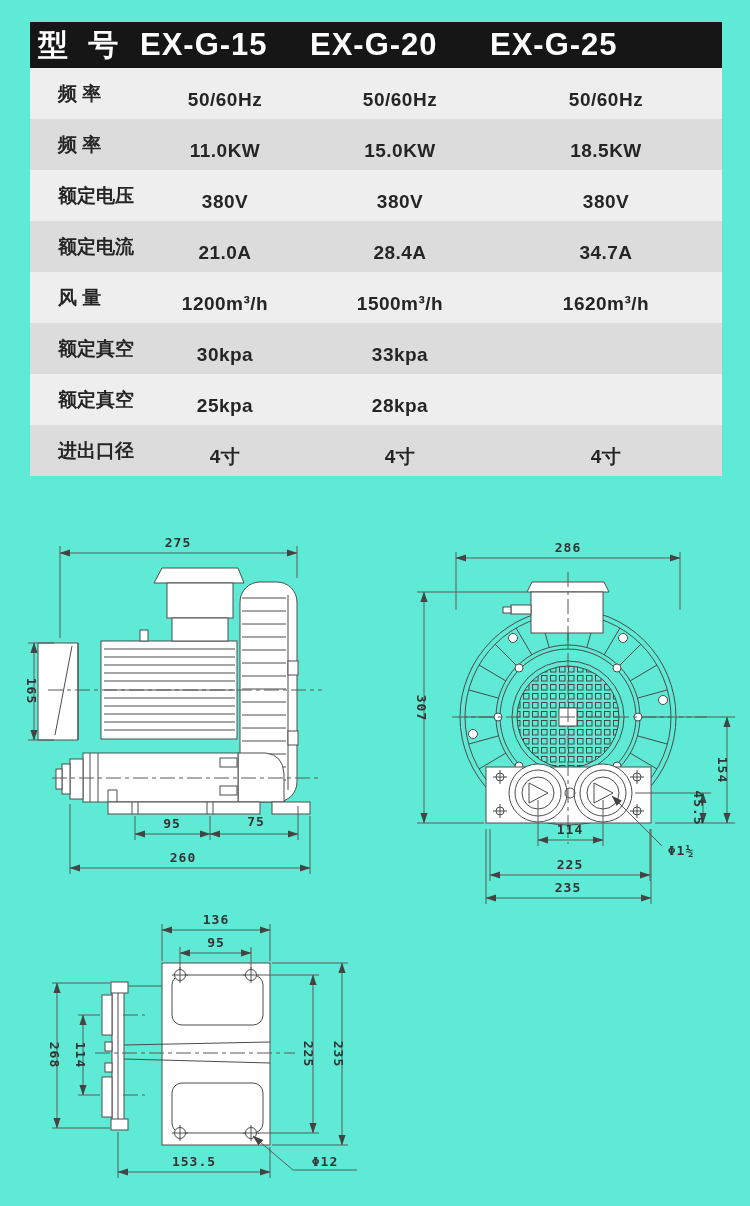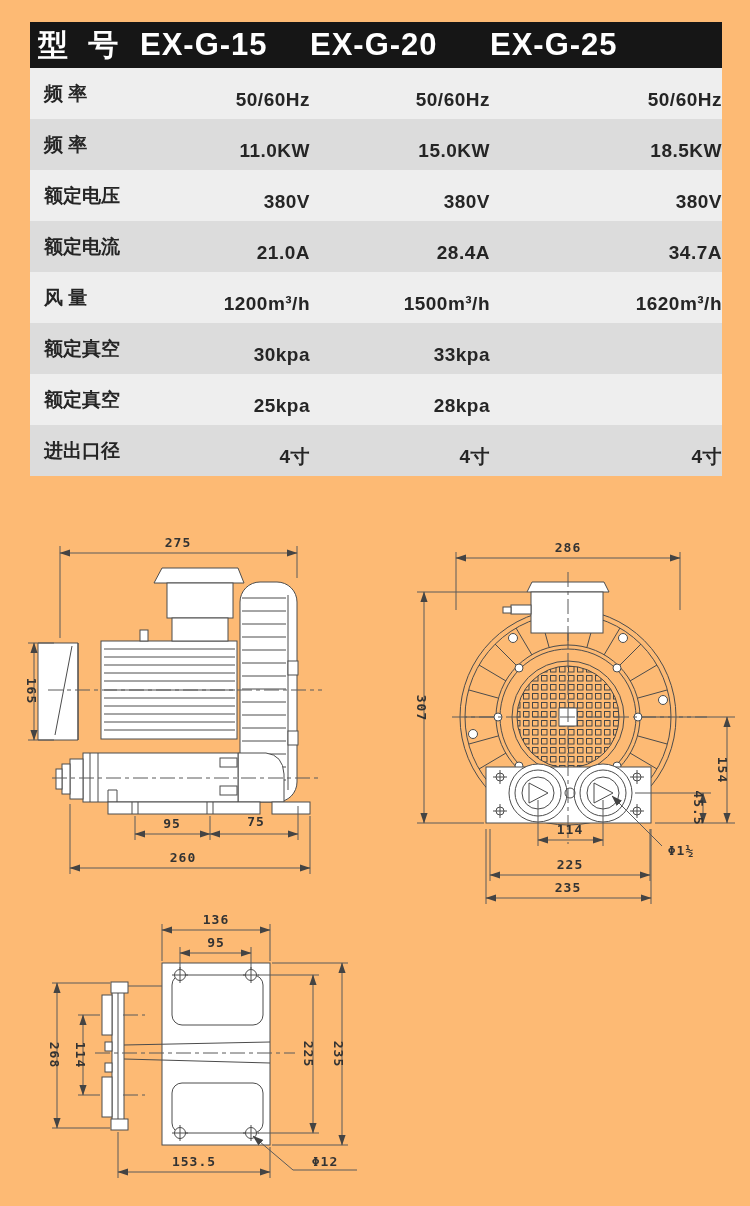--- a/index.html
+++ b/index.html
@@ -1,28 +1,28 @@
 <!DOCTYPE html>
 <html><head>
 <meta charset="utf-8">
 <style>
   html,body{margin:0;padding:0;background:#fff;}
-  .page{position:relative;width:750px;height:1206px;background:#fdba74;overflow:hidden;
+  .page{position:relative;width:750px;height:1206px;background:#5eead4;overflow:hidden;
         font-family:"Liberation Sans","DejaVu Sans",sans-serif;}
   
   .spec-table{position:absolute;left:30px;top:22px;width:692px;}
   .thead{display:grid;grid-template-columns:110px 170px 180px 232px;height:46px;
          background:#161616;color:#fff;align-items:center;}
   .thead .model-label{font-size:30px;font-weight:bold;padding-left:8px;letter-spacing:6px;white-space:nowrap;}
   .thead .model{font-size:31px;font-weight:bold;letter-spacing:1px;}
   .trow{display:grid;grid-template-columns:110px 170px 180px 232px;height:51px;align-items:center;color:#252525;}
   .trow.light{background:#eeeeee;}
   .trow.dark{background:#dcdcdc;}
-  .tlabel{font-size:19px;font-weight:bold;padding-left:14px;white-space:nowrap;}
-  .tval{font-size:19px;font-weight:bold;text-align:right;letter-spacing:0.5px;margin-top:13px;}
+  .tlabel{font-size:19px;font-weight:bold;padding-left:28px;white-space:nowrap;}
+  .tval{font-size:19px;font-weight:bold;text-align:center;letter-spacing:0.5px;margin-top:13px;}
   
   .drawing{position:absolute;}
   svg .ln{stroke:#4c4c4c;stroke-width:1;fill:none;}
   svg .fl{stroke:#4c4c4c;stroke-width:1;fill:#fff;}
   svg .dm{stroke:#5a5a5a;stroke-width:1;fill:none;}
   svg .cl{stroke:#5a5a5a;stroke-width:1;fill:none;stroke-dasharray:15 4 4 4;}
   svg text.d{font:bold 13px "DejaVu Sans Mono","Liberation Mono",monospace;fill:#333;letter-spacing:1px;text-anchor:middle;}
 </style>
 </head>
 <body>

